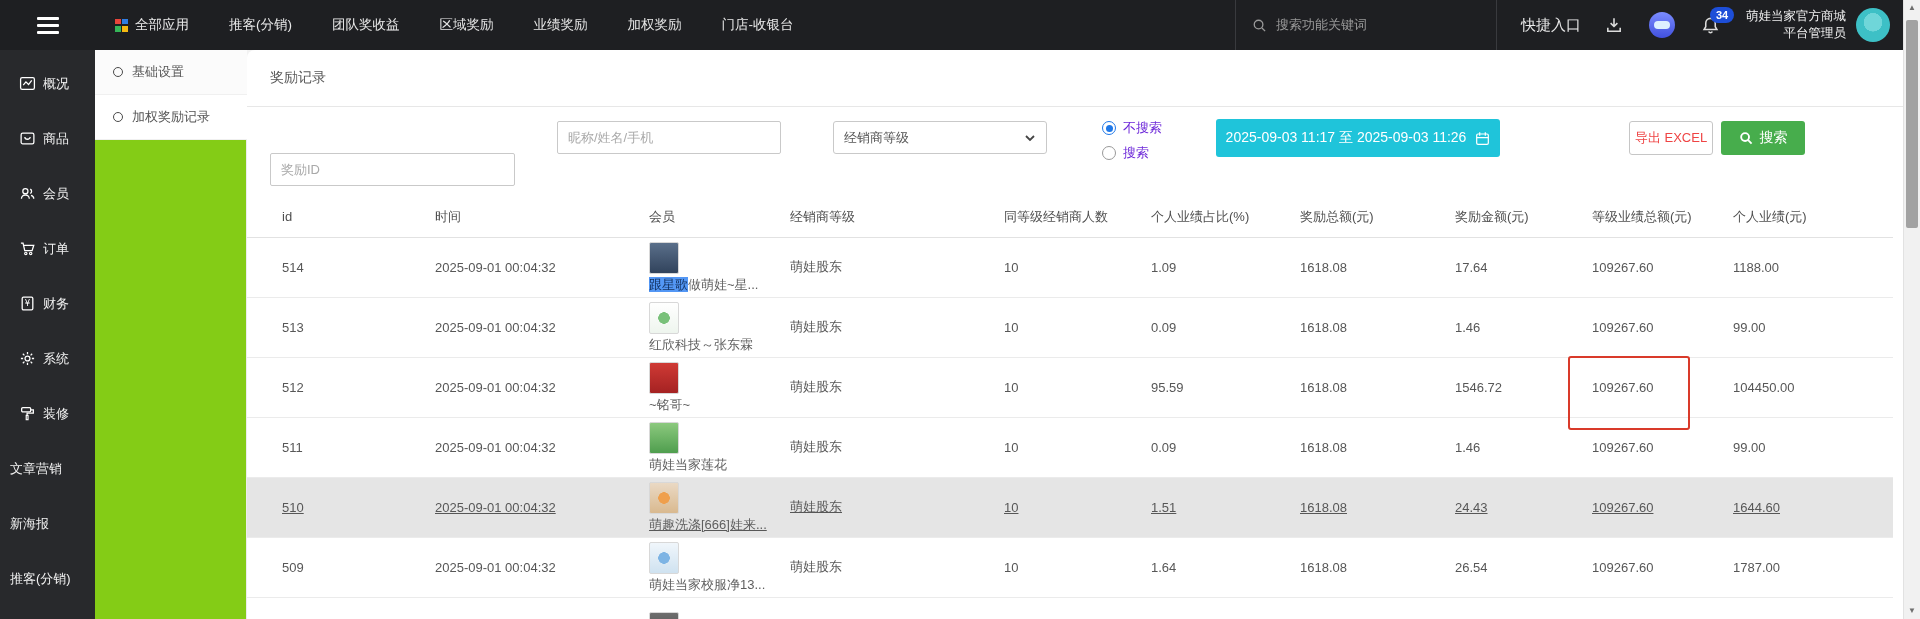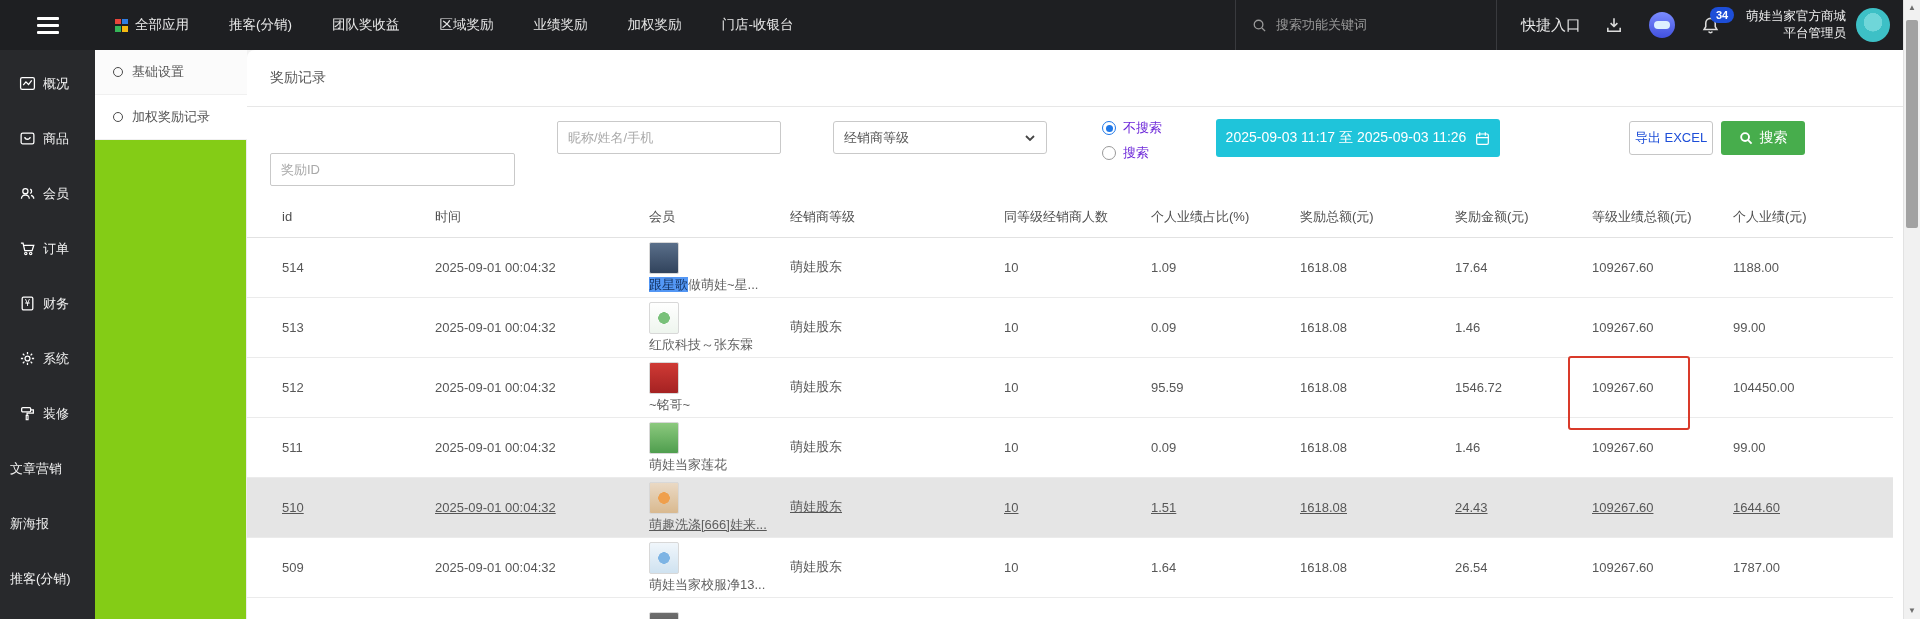--- a/index.html
+++ b/index.html
@@ -64,21 +64,21 @@
   .radio-row{ display:flex; align-items:center; gap:7px; color:#6d28d9; cursor:pointer;}
   .radio{ width:14px; height:14px; border-radius:50%; border:1.5px solid #999; position:relative; background:#fff;}
   .radio.on{ border-color:#1f78e8; }
   .radio.on::after{ content:""; position:absolute; left:2.5px; top:2.5px; width:7px; height:7px;
     border-radius:50%; background:#1f78e8;}
   .date-btn{ position:absolute; left:969px; top:12px; width:284px; height:38px; border-radius:3px;
     display:flex; align-items:center; justify-content:center; gap:9px; color:#fff; font-size:14px;
     cursor:pointer;}
   .export-btn{ position:absolute; left:1382px; top:14px; width:84px; height:34px; background:#fff;
     border:1px solid #c6c6c6; border-radius:3px; display:flex; align-items:center; justify-content:center;
-    font-size:13px; color:#1d4ed8; cursor:pointer; white-space:nowrap;}
+    font-size:13px; color:#ef4444; cursor:pointer; white-space:nowrap;}
   .search-btn{ position:absolute; left:1474px; top:14px; width:84px; height:34px; border-radius:3px;
     display:flex; align-items:center; justify-content:center; gap:6px; color:#fff; font-size:14px;
     cursor:pointer;}
   
   table{ border-collapse:collapse; table-layout:fixed; width:1646px; }
   th,td{ text-align:left; font-weight:400; font-size:13px; padding:0; }
   th{ height:40px; color:#4f4f4f; border-bottom:1px solid #e2e2e2; vertical-align:middle;}
   td{ height:59px; color:#575757; border-bottom:1px solid #ebebeb; vertical-align:middle;}
   th:first-child,td:first-child{ padding-left:35px; }
   tr.shaded td{ background:#e5e5e5;text-decoration:underline; }

